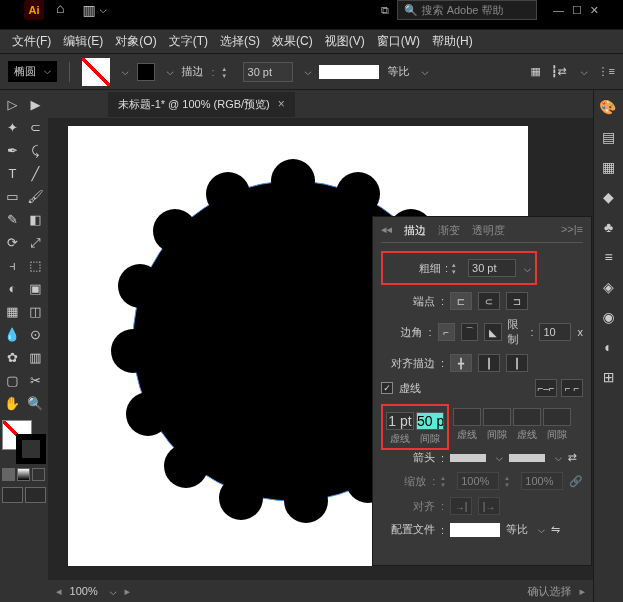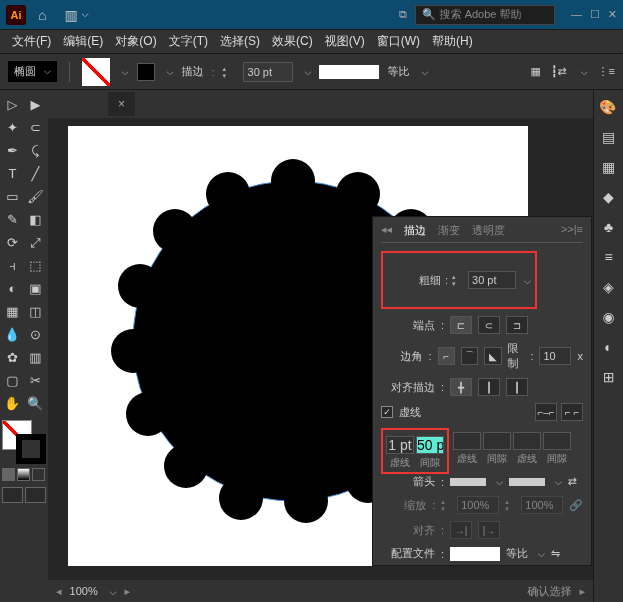--- a/index.html
+++ b/index.html
@@ -1,17 +1,17 @@
 <!DOCTYPE html>
 <html><head>
 <meta charset="utf-8">
 <style>
 *{margin:0;padding:0;box-sizing:border-box;font-family:"Microsoft YaHei",sans-serif;user-select:none}
 body{background:#1a1a1a;width:623px;height:602px;overflow:hidden;color:#ccc;font-size:11px}
-.titlebar{height:30px;background:#0c4a6e;display:flex;align-items:center;padding:0 6px;border-bottom:1px solid #1a1a1a}
+.titlebar{height:30px;background:#000000;display:flex;align-items:flex-start;padding:0 24px;border-bottom:1px solid #1a1a1a}
 .ai-logo{width:20px;height:20px;background:#330000;color:#ff9a00;font-weight:bold;font-size:11px;display:flex;align-items:center;justify-content:center;border-radius:3px}
 .home-icon{margin-left:12px;color:#ccc;font-size:14px}
 .menu-icon{margin-left:12px;color:#ccc;font-size:14px;padding:2px 6px;display:flex;align-items:center;gap:4px}
 .titlebar-right{margin-left:auto;display:flex;align-items:center;gap:8px}
 .search-box{background:#1e1e1e;border:1px solid #444;padding:2px 6px;width:140px;height:20px;display:flex;align-items:center;gap:4px;color:#888}
 .win-btns{display:flex;gap:8px;margin-left:8px;color:#aaa}
 .menubar{height:24px;background:#323232;display:flex;align-items:center;padding:0 8px;gap:4px;font-size:12px;border-bottom:1px solid #1a1a1a}
 .menuitem{padding:16px 4px;color:#ddd}
 .ctrlbar{height:36px;background:#323232;display:flex;align-items:center;padding:0 8px;gap:8px;border-bottom:1px solid #1a1a1a}
 .dropdown{background:#000000;border:none;padding:3px 6px;display:flex;align-items:center;gap:4px;color:#ccc}
@@ -46,21 +46,21 @@
 .statusbar{height:22px;background:#323232;display:flex;align-items:center;padding:0 8px;gap:8px;font-size:11px;color:#ccc}
 .rightpanel{width:30px;background:#323232;display:flex;flex-direction:column;align-items:center;padding-top:8px;gap:12px;border-left:1px solid #1a1a1a}
 .rp-icon{width:18px;height:18px;color:#ccc;display:flex;align-items:center;justify-content:center;font-size:14px}
 .strokepanel{position:absolute;right:31px;top:216px;width:220px;height:350px;background:#383838;border:1px solid #1a1a1a;padding:6px 8px;font-size:11px;color:#ccc;z-index:10}
 .panel-tabs{display:flex;gap:12px;margin-bottom:8px;border-bottom:1px solid #555;padding-bottom:4px}
 .panel-tab{color:#888}
 .panel-tab.active{color:#fff}
 .panel-more{margin-left:auto;color:#888}
 .prow{display:flex;align-items:center;gap:6px;margin:7px 0}
 .plabel{width:54px;text-align:right;color:#ccc}
-.redbox{border:2px solid #e33;padding:18px 4px;display:flex;align-items:center;gap:4px}
+.redbox{border:2px solid #e33;padding:6px 4px;display:flex;align-items:center;gap:4px}
 .pinput{background:#303030;border:1px solid #555;width:48px;height:18px;color:#ccc;padding:1px 3px;font-size:11px}
 .spinbtn{width:12px;height:18px;display:flex;flex-direction:column;justify-content:center;color:#aaa;font-size:7px;line-height:7px}
 .capbtn{width:22px;height:18px;background:#2a2a2a;border:1px solid #555;display:flex;align-items:center;justify-content:center;font-size:10px}
 .capbtn.active{background:#4a4a4a}
 .dashes{display:flex;gap:0;margin-top:4px}
 .dashcell{width:30px;text-align:center}
 .dashinput{width:28px;height:18px;background:#303030;border:1px solid #555;color:#ccc;font-size:14px;text-align:center}
 .dashinput.white{background:#5eead4;color:#000}
 .dashlabel{font-size:10px;color:#999;margin-top:2px}
 .arrow-red{position:absolute;pointer-events:none}
@@ -169,20 +169,21 @@
     </div>
     <div class="screenboxes">
       <div class="screenbox"></div>
       <div class="screenbox"></div>
     </div>
   </div>
 
   <div class="workarea">
     <div class="tabbar">
       <div class="doctab">
+        <span>未标题-1* @ 100% (RGB/预览)</span>
         <span class="tabclose">×</span>
       </div>
     </div>
     <div class="canvas">
       <div class="artboard">
         <svg class="dotcircle" viewBox="0 0 370 370">
           <circle class="selpath" cx="185" cy="185" r="160"></circle>
           <rect class="anchor" x="182" y="22" width="6" height="6"></rect>
           <rect class="anchor" x="182" y="342" width="6" height="6"></rect>
           <rect class="anchor" x="22" y="182" width="6" height="6"></rect>

